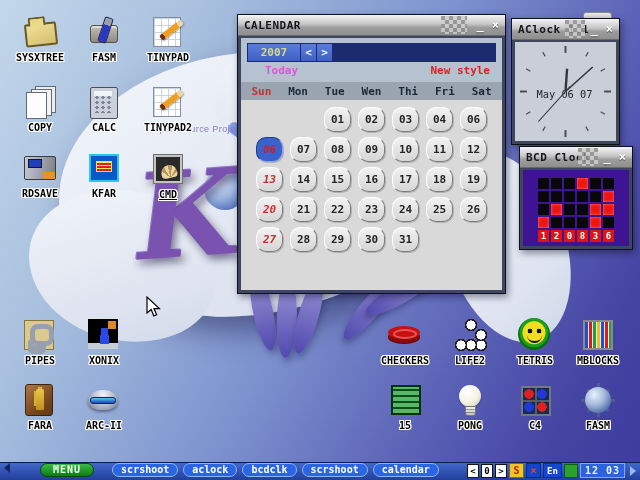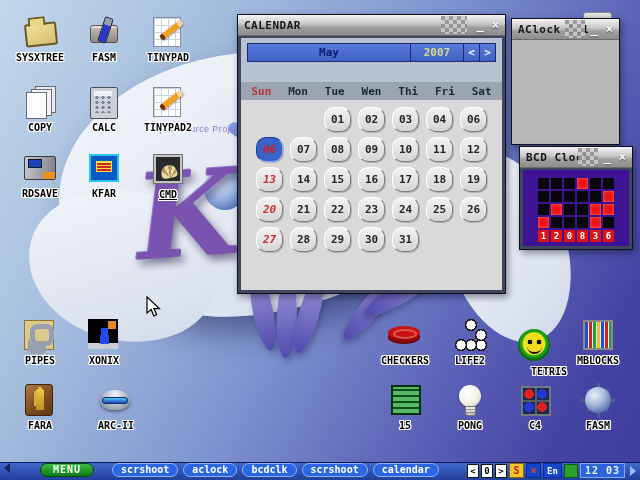--- a/index.html
+++ b/index.html
@@ -254,33 +254,33 @@
         <div class="dlabel">XONIX</div>
       </div>
       <div class="dicon" style="left: 373px; top: 317px;">
         <div class="art art-checkers"></div>
         <div class="dlabel">CHECKERS</div>
       </div>
       <div class="dicon" style="left: 438px; top: 317px;">
         <div class="art art-life2"></div>
         <div class="dlabel">LIFE2</div>
       </div>
-      <div class="dicon" style="left: 503px; top: 328px; text-align: right;">
+      <div class="dicon" style="left: 503px; top: 317px;">
         <div class="art art-tetris"></div>
         <div class="dlabel">TETRIS</div>
       </div>
       <div class="dicon" style="left: 566px; top: 317px;">
         <div class="art art-mblocks"></div>
         <div class="dlabel">MBLOCKS</div>
       </div>
       <div class="dicon" style="left: 8px; top: 382px;">
         <div class="art art-fara"></div>
         <div class="dlabel">FARA</div>
       </div>
-      <div class="dicon" style="left: 84px; top: 382px;">
+      <div class="dicon" style="left: 72px; top: 382px;">
         <div class="art art-arcii"></div>
         <div class="dlabel">ARC-II</div>
       </div>
       <div class="dicon" style="left: 373px; top: 382px;">
         <div class="art art-fifteen"></div>
         <div class="dlabel">15</div>
       </div>
       <div class="dicon" style="left: 438px; top: 382px;">
         <div class="art art-pong"></div>
         <div class="dlabel">PONG</div>
@@ -299,24 +299,27 @@
     <div class="titlebar">
       <span class="title">CALENDAR</span>
       <span class="checker"></span>
       <span class="wbtns">
         <span class="wbtn">_</span>
         <span class="wbtn">×</span>
       </span>
     </div>
     <div class="client">
       <div class="cal-monthbar">
-        <span class="cal-seg cal-month">May</span>
         <span class="cal-seg cal-year">2007</span>
         <span class="cal-seg cal-prev">&lt;</span>
         <span class="cal-seg cal-next">&gt;</span>
+      </div>
+      <div class="cal-subrow">
+        <span class="cal-today">Today</span>
+        <span class="cal-style">New style</span>
       </div>
       <div class="cal-dayrow">
           <span class="dh sun">Sun</span>
           <span class="dh">Mon</span>
           <span class="dh">Tue</span>
           <span class="dh">Wen</span>
           <span class="dh">Thi</span>
           <span class="dh">Fri</span>
           <span class="dh">Sat</span>
         </div>
@@ -364,20 +367,40 @@
 
   <div class="window" id="win-aclock">
     <div class="titlebar">
       <span class="title">AClock 1.1</span>
       <span class="checker" style="right:34px;width:20px;"></span>
       <span class="wbtns">
         <span class="wbtn">_</span>
         <span class="wbtn">×</span>
       </span>
     </div>
+    <div class="client">
+      <svg viewBox="0 0 100 100" preserveAspectRatio="xMidYMid meet">
+          <line x1="29.5" y1="14.5" x2="27.0" y2="10.2" stroke="#4a4c55" stroke-width="1.2"></line>
+          <line x1="14.5" y1="29.5" x2="10.2" y2="27.0" stroke="#4a4c55" stroke-width="1.2"></line>
+          <line x1="11.0" y1="50.0" x2="4.0" y2="50.0" stroke="#4a4c55" stroke-width="2"></line>
+          <line x1="14.5" y1="70.5" x2="10.2" y2="73.0" stroke="#4a4c55" stroke-width="1.2"></line>
+          <line x1="29.5" y1="85.5" x2="27.0" y2="89.8" stroke="#4a4c55" stroke-width="1.2"></line>
+          <line x1="50.0" y1="89.0" x2="50.0" y2="96.0" stroke="#4a4c55" stroke-width="2"></line>
+          <line x1="70.5" y1="85.5" x2="73.0" y2="89.8" stroke="#4a4c55" stroke-width="1.2"></line>
+          <line x1="85.5" y1="70.5" x2="89.8" y2="73.0" stroke="#4a4c55" stroke-width="1.2"></line>
+          <line x1="89.0" y1="50.0" x2="96.0" y2="50.0" stroke="#4a4c55" stroke-width="2"></line>
+          <line x1="85.5" y1="29.5" x2="89.8" y2="27.0" stroke="#4a4c55" stroke-width="1.2"></line>
+          <line x1="70.5" y1="14.5" x2="73.0" y2="10.2" stroke="#4a4c55" stroke-width="1.2"></line>
+          <line x1="50.0" y1="11.0" x2="50.0" y2="4.0" stroke="#4a4c55" stroke-width="2"></line>
+        <text x="49" y="57" text-anchor="middle" font-size="10.5" font-family="DejaVu Sans Mono, monospace" fill="#23252d">May 06 07</text>
+        <line x1="50" y1="50" x2="50" y2="27" stroke="#34343c" stroke-width="2.4" transform="rotate(4 50 50)"></line>
+        <line x1="50" y1="50" x2="50" y2="13" stroke="#34343c" stroke-width="1.6" transform="rotate(48 50 50)"></line>
+        <line x1="50" y1="57" x2="50" y2="9" stroke="#3c3c46" stroke-width="1" transform="rotate(222 50 50)"></line>
+      </svg>
+    </div>
   </div>
 
   <div class="window" id="win-bcd">
     <div class="titlebar">
       <span class="title">BCD Clock</span>
       <span class="checker"></span>
       <span class="wbtns">
         <span class="wbtn">_</span>
         <span class="wbtn">×</span>
       </span>

